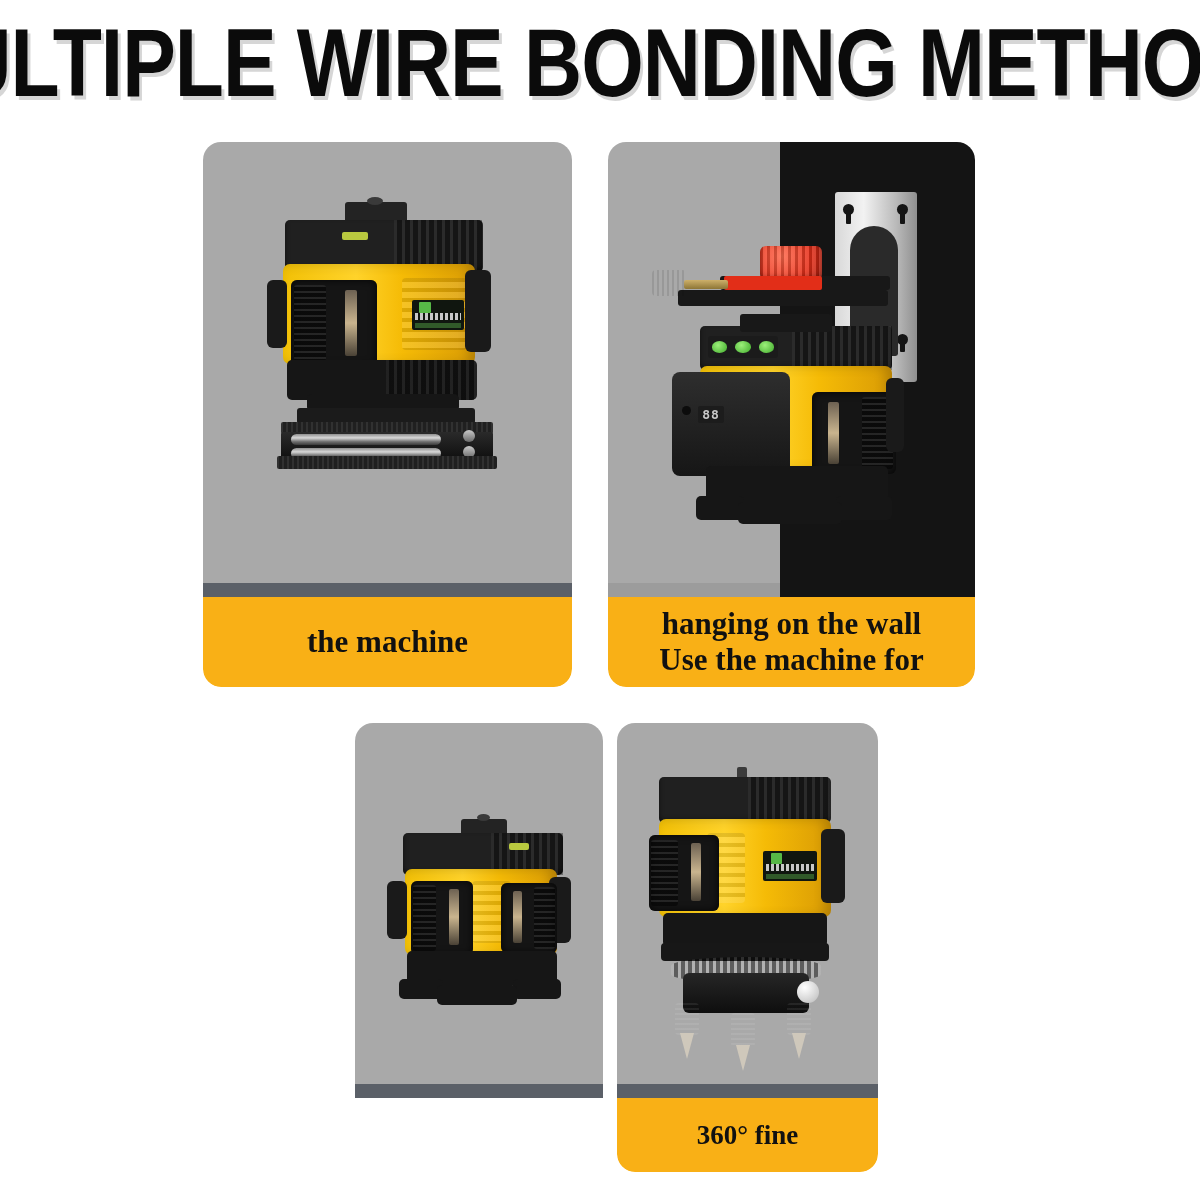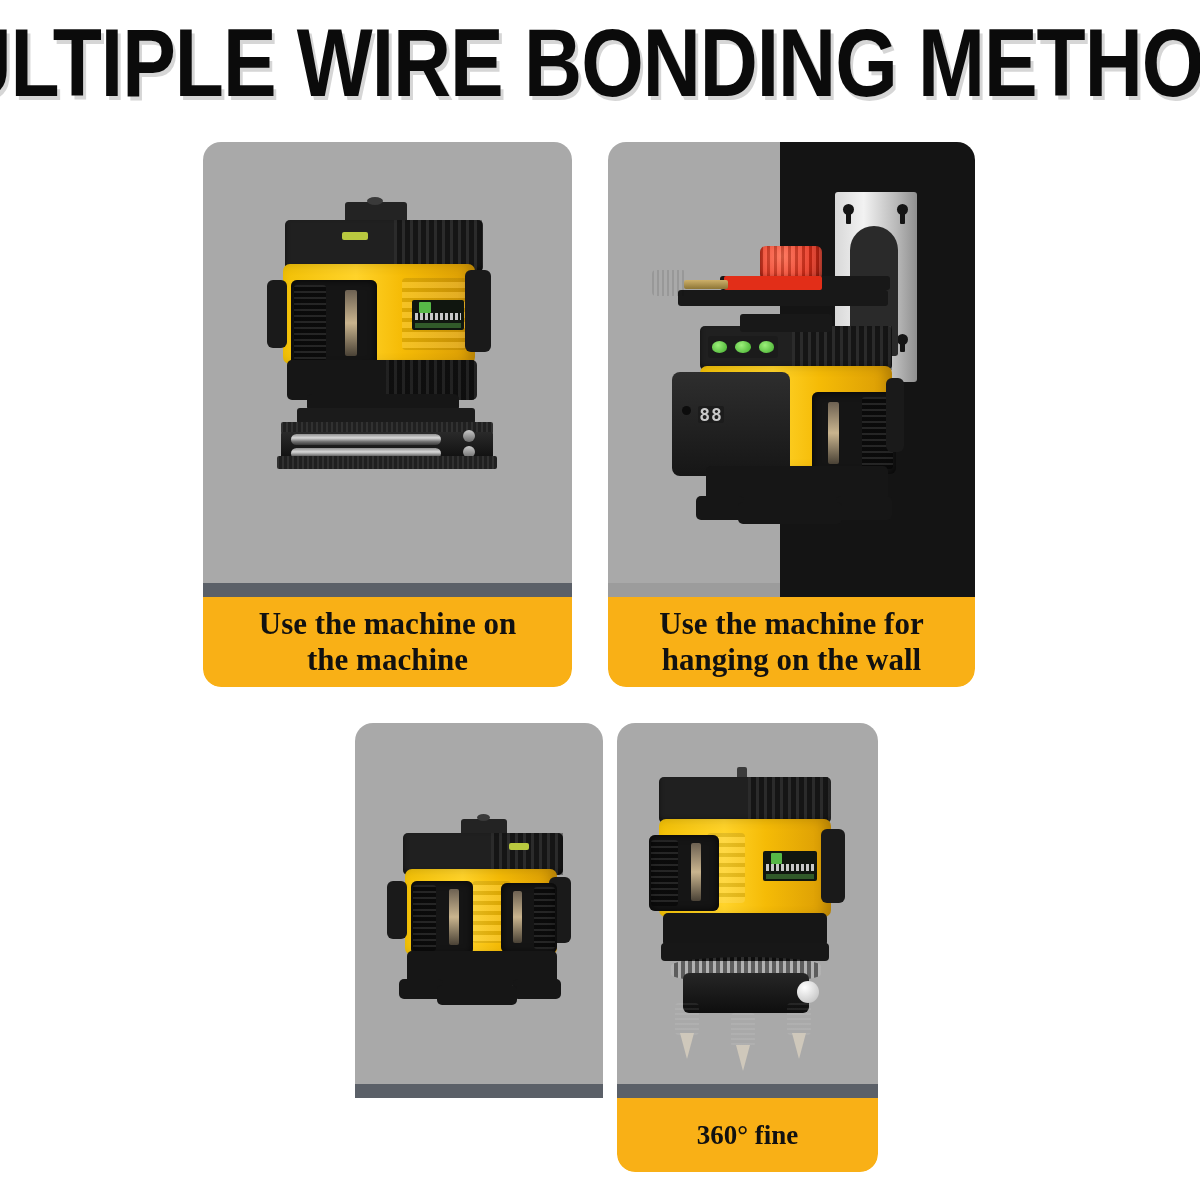--- a/index.html
+++ b/index.html
@@ -175,21 +175,20 @@
       <div class="plate-knob" style="left:196px;top:228px;width:12px;height:12px;"></div>
       <div class="plate-knob" style="left:196px;top:244px;width:12px;height:12px;"></div>
       <div class="plate-edge" style="left:10px;top:254px;width:220px;height:13px;border-radius:2px;"></div>
     </div>
 
     <div class="photo-floor"></div>
   </div>
 
   <div class="caption">
     <div>
-      <span>Use the machine on</span>
       <span>the machine</span>
     </div>
   </div>
 </div>
 
 <div class="card" id="card-wall">
   <div class="photo split">
 
     <div class="brk-plate" style="left:227px;top:50px;width:82px;height:190px;"></div>
     <div class="brk-slot" style="left:238px;top:66px;width:5px;height:16px;"></div>
@@ -218,41 +217,41 @@
         <div class="led"></div>
         <div class="led"></div>
         <div class="led"></div>
       </div>
       <div class="dev-body" style="left:14px;top:52px;width:192px;height:104px;">
         <div class="dev-bodyribs" style="right:auto;left:12%;width:22%;"></div>
       </div>
 
       <div class="batt" style="left:-14px;top:58px;width:118px;height:104px;">
         <div class="batt-port" style="left:10px;top:34px;width:9px;height:9px;"></div>
-        <div class="batt-lcd" style="left:26px;top:34px;width:26px;height:17px;font-size:18px;text-align:center;">88</div>
+        <div class="batt-lcd" style="left:26px;top:34px;width:26px;height:17px;font-size:13px;text-align:center;">88</div>
       </div>
 
       <div class="dev-lens" style="left:126px;top:78px;width:84px;height:82px;">
         <div class="dev-lensribs" style="left:auto;right:3%;"></div>
         <div class="dev-aperture" style="left:16px;top:10px;width:11px;height:62px;"></div>
       </div>
       <div class="dev-sidewing" style="left:200px;top:64px;width:18px;height:74px;"></div>
       <div class="dev-base" style="left:20px;top:152px;width:182px;height:36px;"></div>
       <div class="dev-base" style="left:10px;top:182px;width:48px;height:24px;"></div>
       <div class="dev-base" style="left:150px;top:182px;width:56px;height:24px;"></div>
       <div class="dev-base" style="left:52px;top:188px;width:104px;height:22px;"></div>
     </div>
 
     <div class="photo-floor dark"></div>
   </div>
 
   <div class="caption">
     <div>
+      <span>hanging on the wall</span>
       <span>Use the machine for</span>
-      <span>hanging on the wall</span>
     </div>
   </div>
 </div>
 
 <div class="card" id="card-alone">
   <div class="photo">
 
     <div class="device" style="left:38px;top:96px;width:182px;height:210px;">
       <div class="dev-topknob" style="left:68px;top:0;width:46px;height:18px;"></div>
       <div class="dev-topnub" style="left:84px;top:-5px;width:13px;height:7px;border-radius:50%;"></div>

